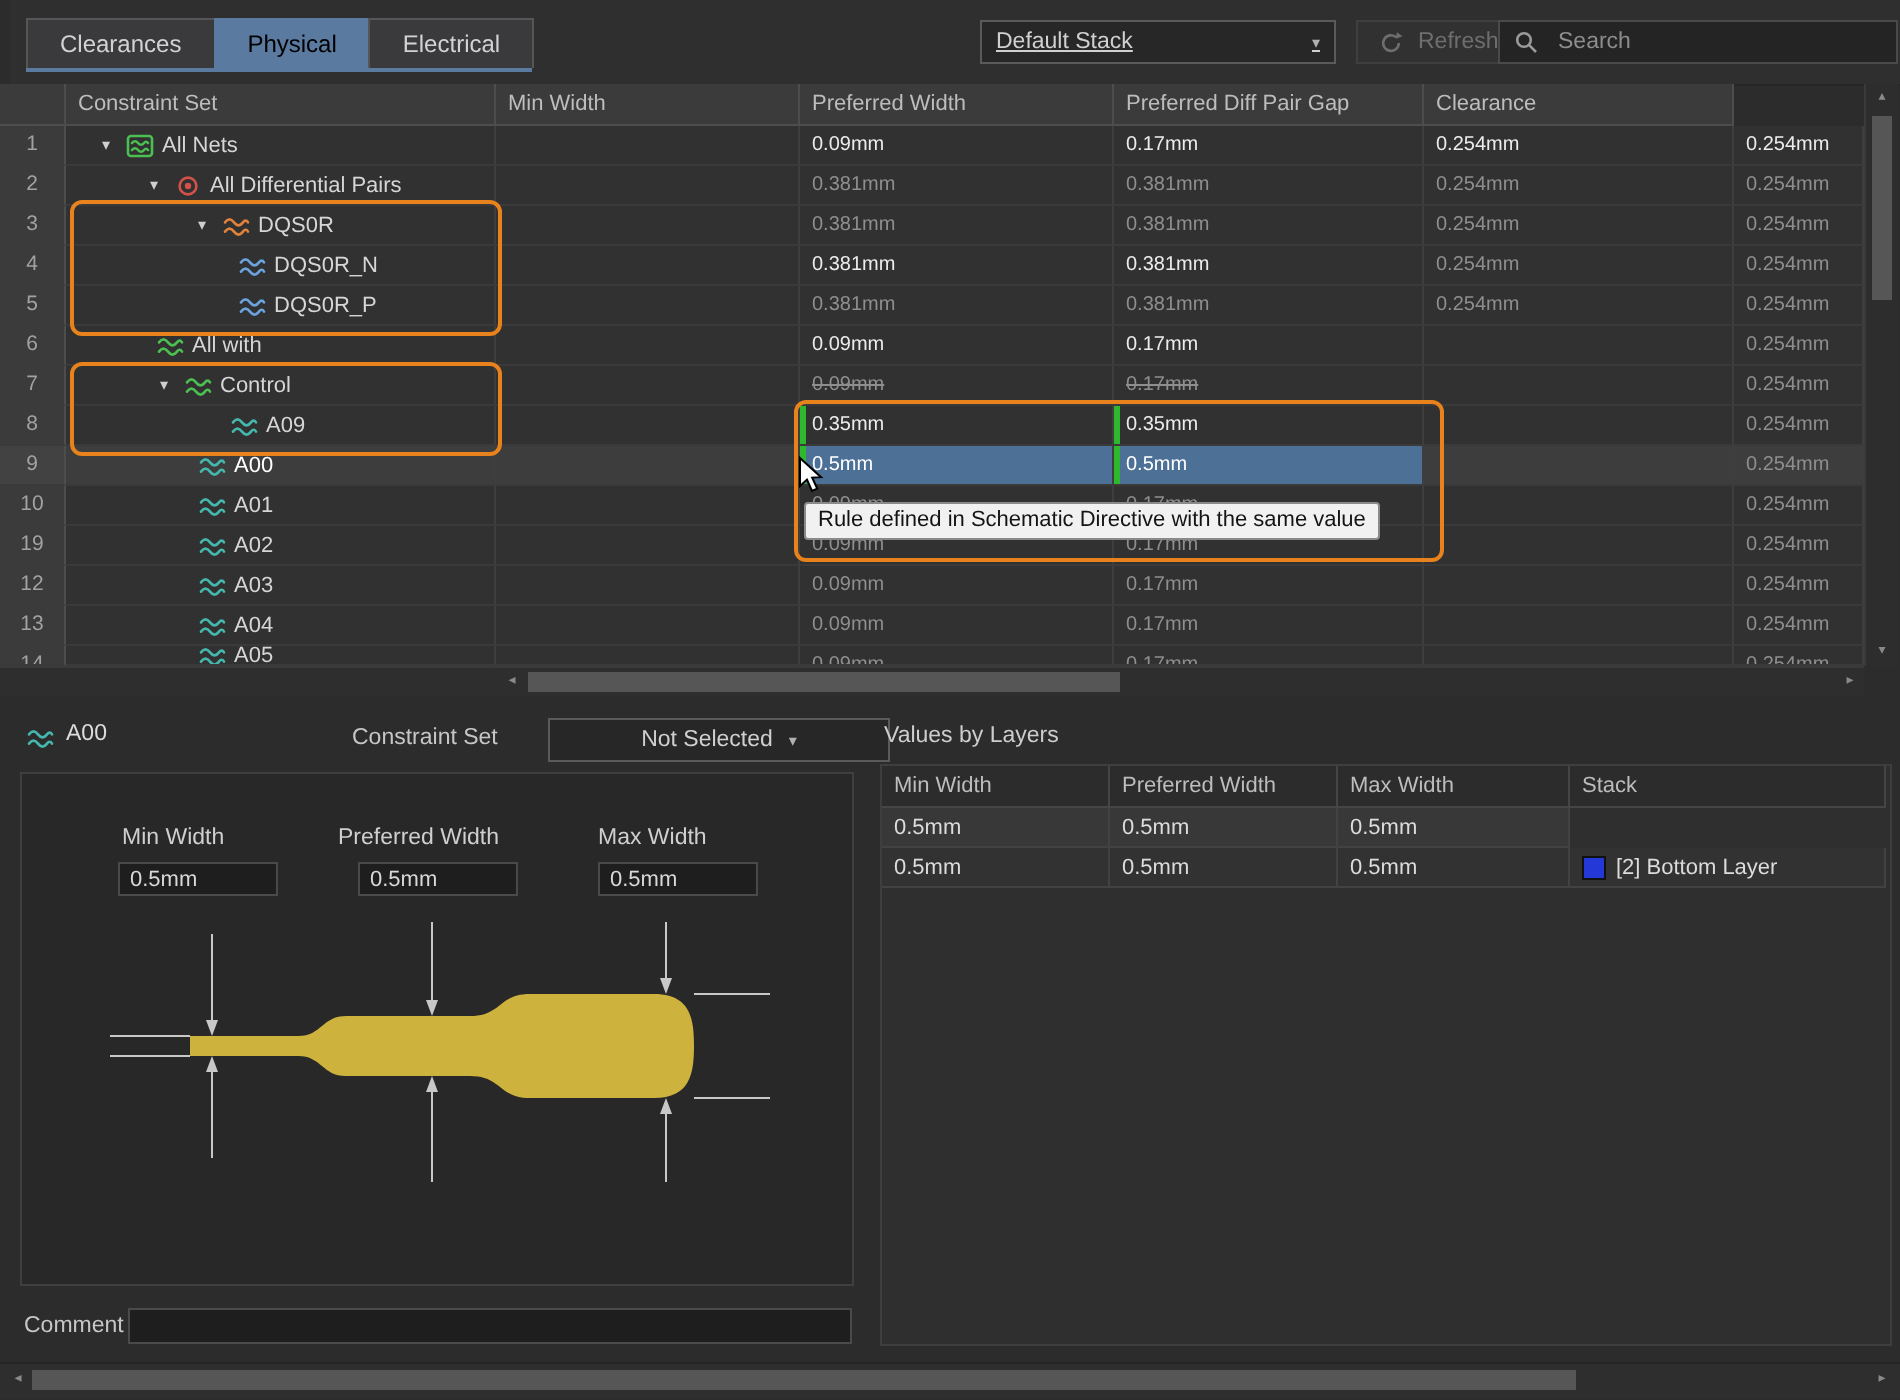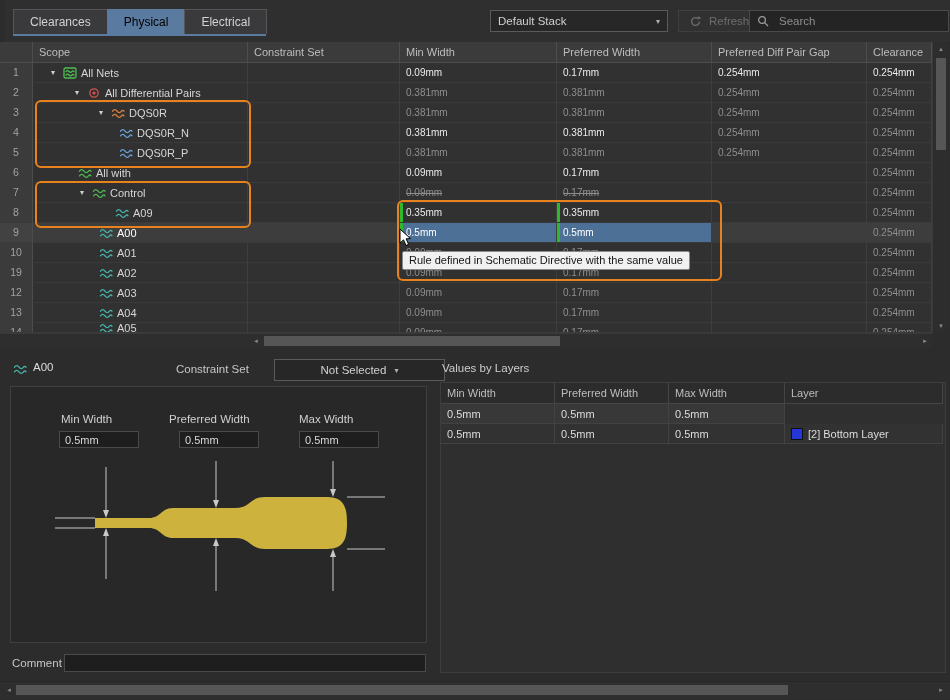--- a/index.html
+++ b/index.html
@@ -5,21 +5,21 @@
   html,body{margin:0;padding:0;background:#222;}
   body{width:950px;height:700px;overflow:hidden;font-family:"Liberation Sans",sans-serif;}
   .window{position:relative;width:950px;height:700px;background:#2c2c2c;overflow:hidden;color:#d0d0d0;}
 
   
   .toolbar{position:absolute;left:5px;top:0;width:950px;height:42px;background:#2f2f2f;border-bottom:1px solid #262626;}
   .tabs{position:absolute;left:8px;top:9px;display:flex;border-bottom:2px solid #5a7aa0;}
   .tab{height:24px;line-height:24px;padding:0 16px;background:#3a3a3c;border:1px solid #565656;border-bottom:none;margin-right:-1px;font-size:12px;color:#d2d2d2;white-space:nowrap;}
   .tab.active{background:#5a7aa0;border-color:#5a7aa0;color:#000000;}
   .dd{display:flex;align-items:center;justify-content:space-between;background:#272727;border:1px solid #5a5a5a;color:#d0d0d0;font-size:11.5px;padding:0 7px;}
-  #stack-dd{position:absolute;left:485px;top:10px;width:162px;height:20px;}
+  #stack-dd{position:absolute;left:485px;top:10px;width:162px;height:20px;text-decoration:underline;}
   .chev{font-size:8px;color:#b0b0b0;margin-left:8px;}
   .refresh{position:absolute;left:673px;top:10px;height:20px;display:flex;align-items:center;gap:6px;padding:0 10px;background:#313131;border:1px solid #3f3f3f;color:#6e6e6e;font-size:11.5px;}
   .search{position:absolute;left:744px;top:10px;width:184px;height:20px;background:#242424;border:1px solid #4a4a4a;display:flex;align-items:center;gap:6px;padding:0 7px;}
   .search input{flex:1;background:transparent;border:0;outline:0;color:#cfcfcf;font-size:11.5px;font-family:inherit;min-width:0;}
   .search input::placeholder{color:#8d8d8d;}
 
   
   .grid{position:absolute;left:0;top:42px;width:932px;}
   .thead,.tr{display:grid;grid-template-columns:33px 215px 152px 157px 155px 155px 65px;}
   .th{height:20px;line-height:20px;background:#3b3b3b;border-right:1px solid #4d4d4d;border-bottom:1px solid #4d4d4d;padding:0 6px;font-size:11px;color:#bdbdbd;white-space:nowrap;overflow:hidden;}
@@ -118,21 +118,20 @@
             <line x1="7.6" y1="7.6" x2="11" y2="11" stroke="#9a9a9a" stroke-width="1.3"></line>
           </svg>
       </span>
       <input placeholder="Search" style="">
     </div>
   </div>
 
   <div class="grid">
     <div class="thead">
       <div class="th first"></div>
-      <div class="th">Scope</div>
       <div class="th">Constraint Set</div>
       <div class="th">Min Width</div>
       <div class="th">Preferred Width</div>
       <div class="th">Preferred Diff Pair Gap</div>
       <div class="th">Clearance</div>
     </div>
 
     <div class="tr">
       <div class="td n">1</div>
       <div class="td s" style="padding-left:14px">
@@ -456,21 +455,21 @@
 
   <span class="comment-label">Comment</span>
   <input class="comment-input" value="" style="">
 
   <span class="ltitle">Values by Layers</span>
   <div class="lpanel">
     <div class="lhead">
       <div class="lth">Min Width</div>
       <div class="lth">Preferred Width</div>
       <div class="lth">Max Width</div>
-      <div class="lth">Layer</div>
+      <div class="lth">Stack</div>
     </div>
     <div class="lrow">
       <div class="ltd">
           <span>0.5mm</span>
         </div>
       <div class="ltd">
           <span>0.5mm</span>
         </div>
       <div class="ltd">
           <span>0.5mm</span>

